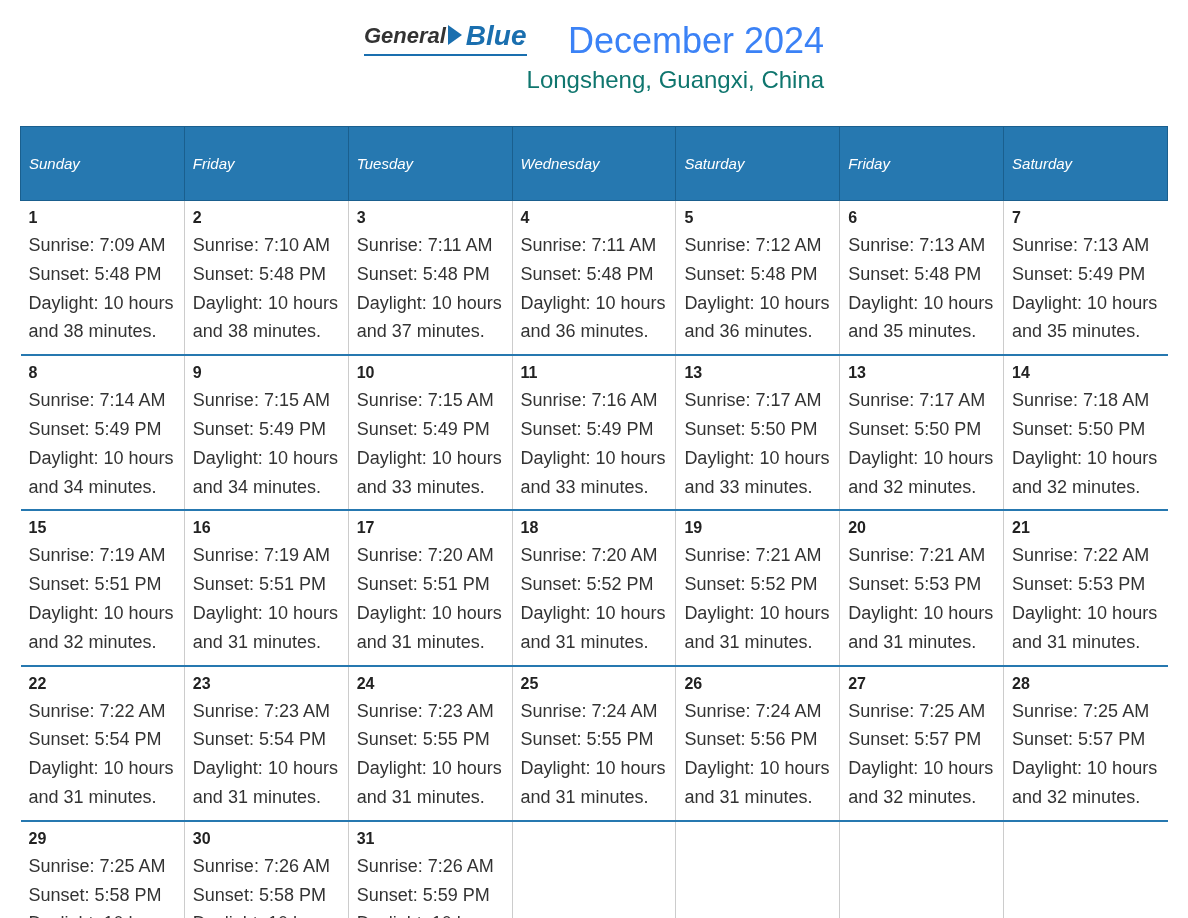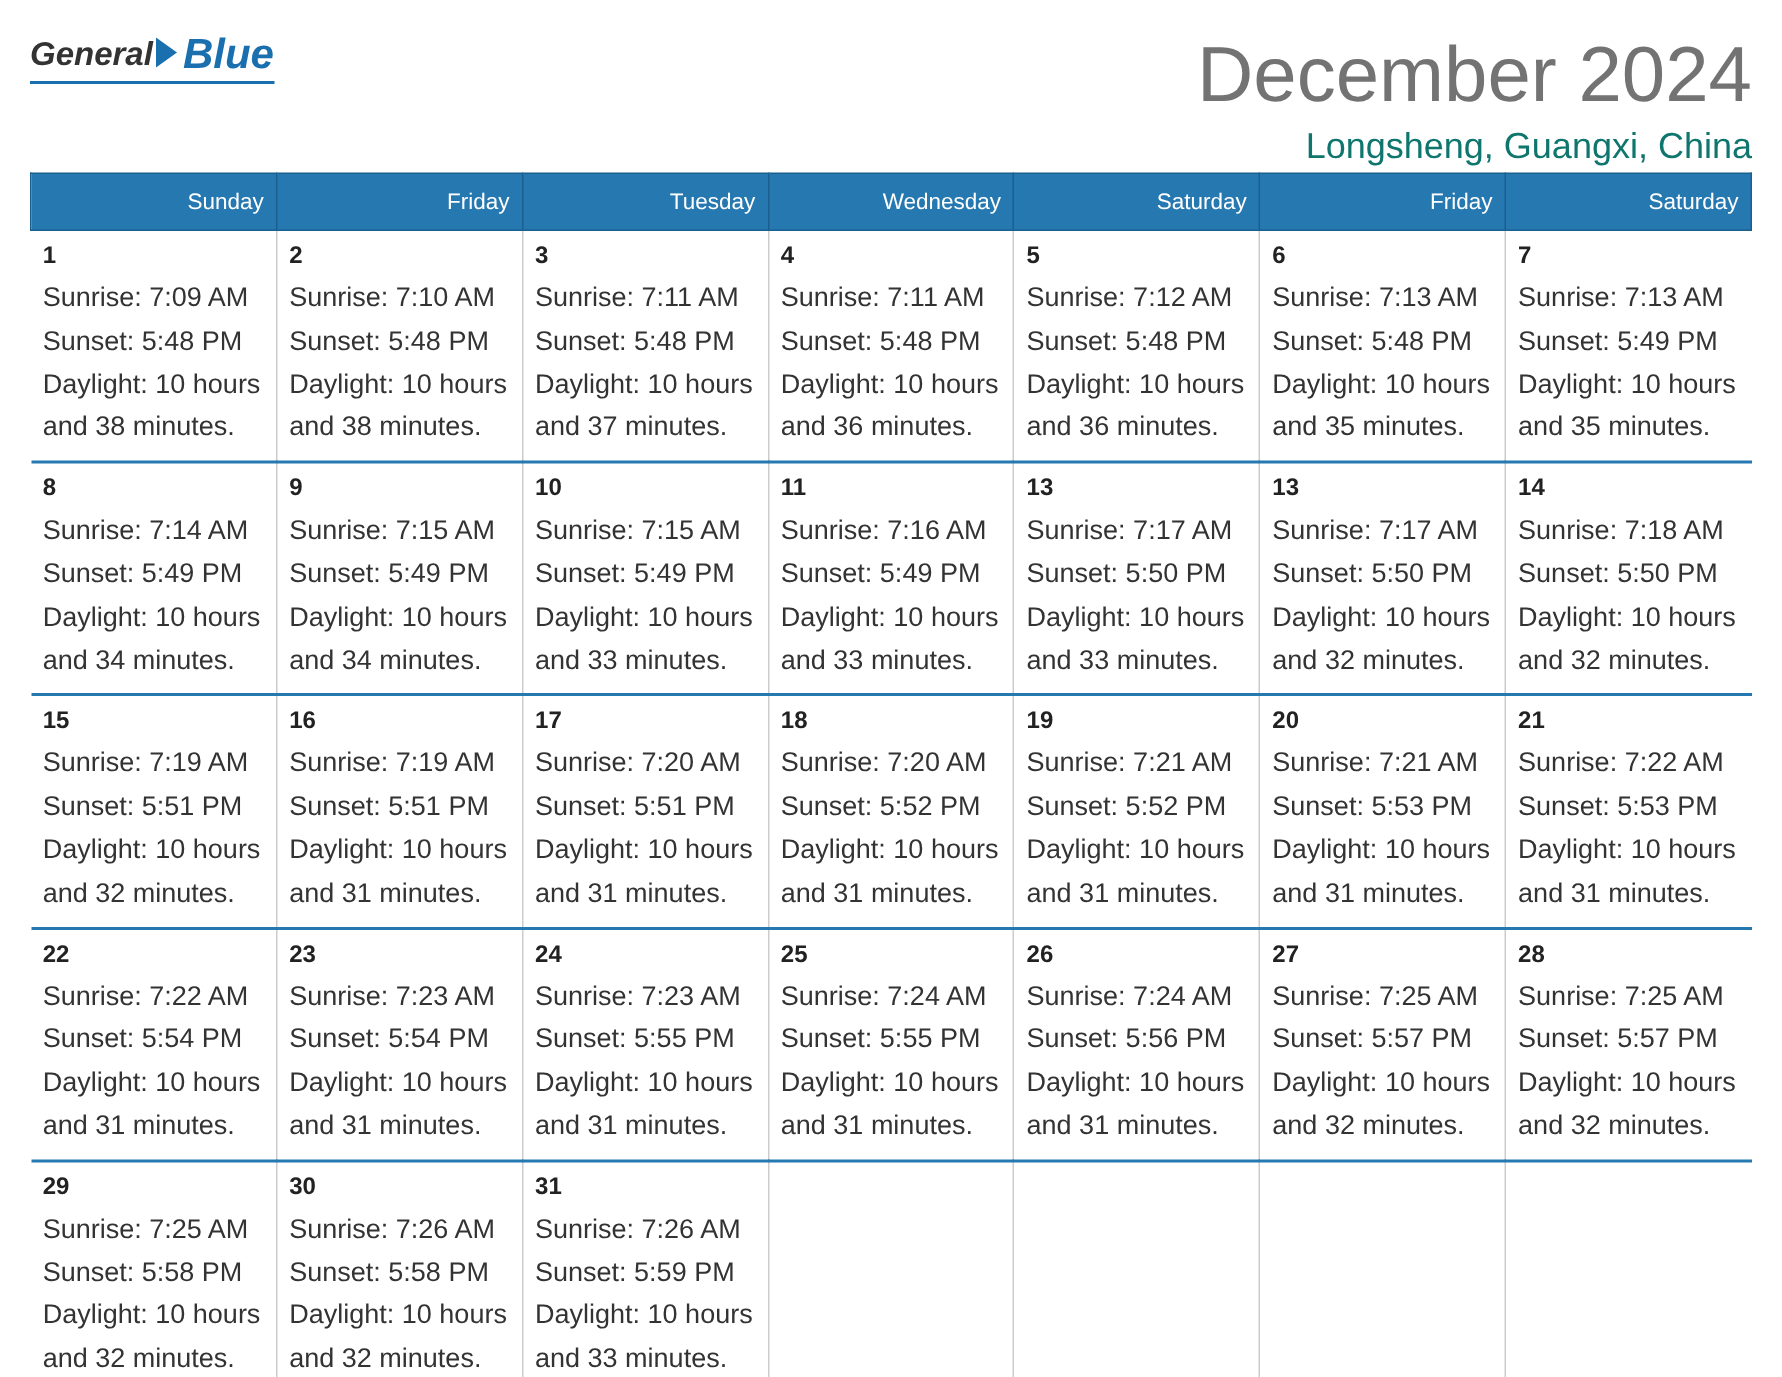--- a/index.html
+++ b/index.html
@@ -5,23 +5,23 @@
     * { box-sizing: border-box; margin: 0; padding: 0; }
     body {
       font-family: Arial, sans-serif;
       background: #fff;
       padding: 20px;
       width: 1188px;
       min-height: 918px;
     }
     .header {
       display: flex;
-      justify-content: space-between;
+      justify-content: center;
       align-items: flex-start;
-      margin-bottom: 3px;
+      margin-bottom: 32px;
     }
     .logo {
       display: flex;
       flex-direction: column;
       align-items: flex-start;
     }
     .logo-top {
       display: flex;
       align-items: center;
     }
@@ -50,44 +50,45 @@
     .logo-underline {
       width: 100%;
       height: 2px;
       background: #1a6faf;
       margin-top: 2px;
     }
     .title-section {
       text-align: right;
     }
     .month-title {
-      font-size: 52px;
+      font-size: 36px;
       font-weight: normal;
-      color: #737373;
+      color: #3b82f6;
     }
     .location {
       font-size: 24px;
       color: #0f766e;
       margin-top: 4px;
     }
     table {
       width: 100%;
       border-collapse: collapse;
       table-layout: fixed;
     }
     thead tr {
       background-color: #2678b0;
     }
     thead th {
       color: #fff;
       font-size: 15px;
       font-weight: normal;
-      padding: 10px 8px;
-      text-align: right;
+      padding: 28px 8px;
+      text-align: left;
       border: 1px solid #1a5f8e;
+      font-style: italic;
     }
     tbody tr {
       border-bottom: 2px solid #2678b0;
     }
     tbody td {
       vertical-align: top;
       padding: 8px;
       border-right: 1px solid #ccc;
       font-size: 13px;
       color: #333;

